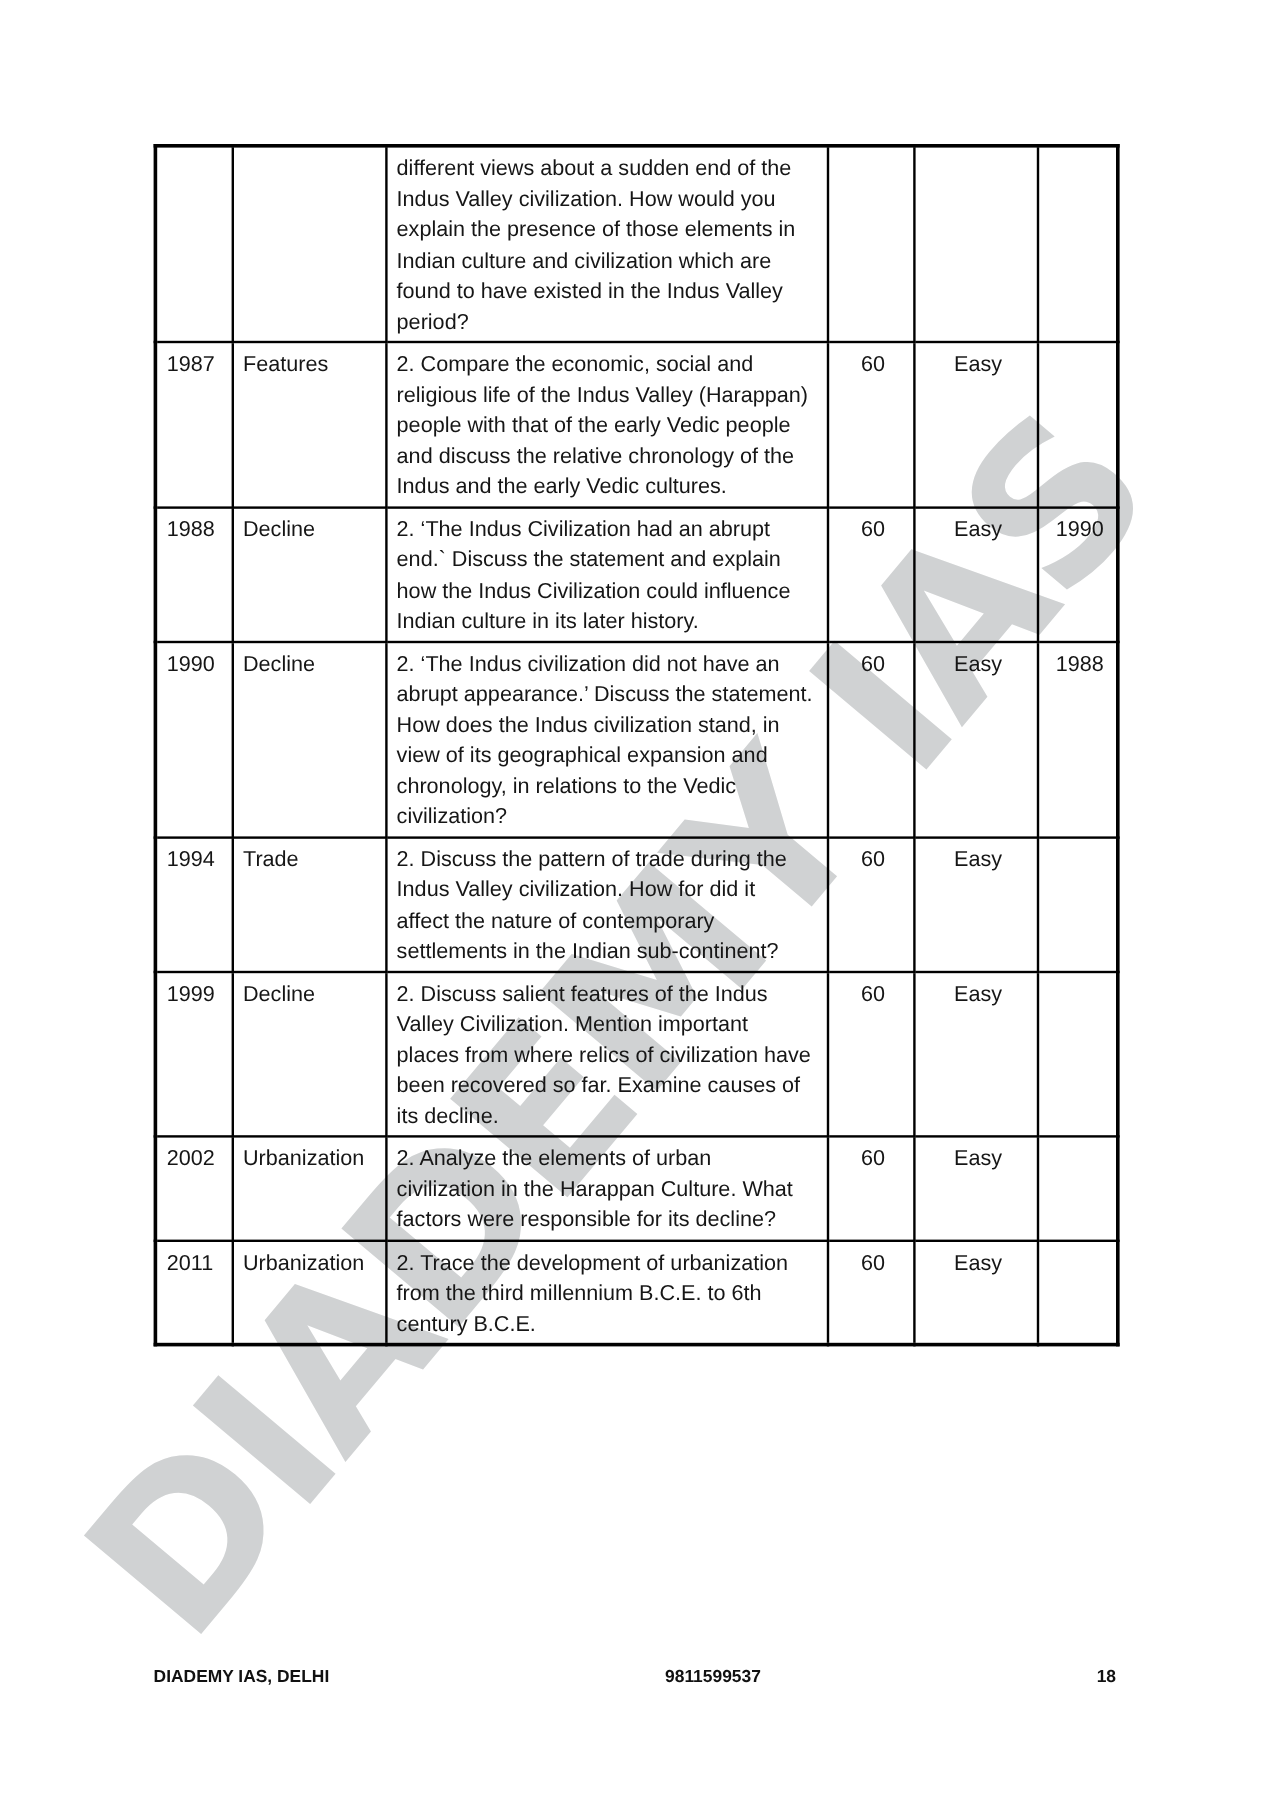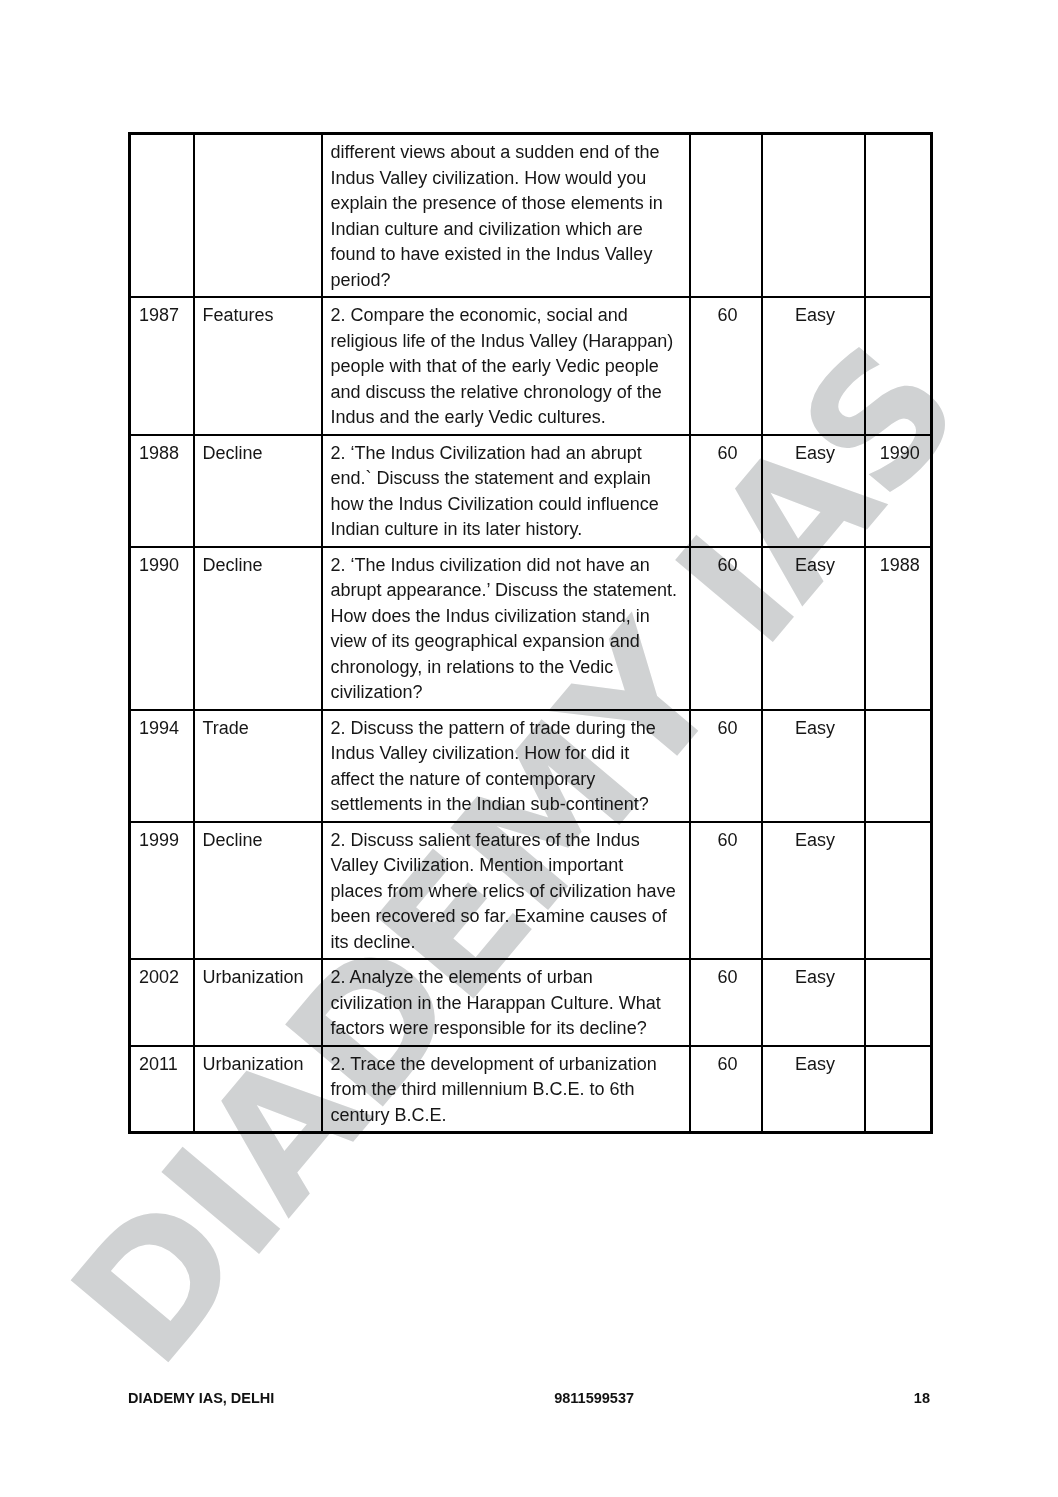--- a/index.html
+++ b/index.html
@@ -26,21 +26,21 @@
     font-size: 175px;
     letter-spacing: -4px;
     color: #d0d2d3;
     white-space: nowrap;
     z-index: 0;
     user-select: none;
   }
   table.qtable {
     position: absolute;
     left: 128px;
-    top: 132px;
+    top: 120px;
     width: 802px;
     border-collapse: collapse;
     table-layout: fixed;
     z-index: 1;
     background: transparent;
     border: 3px solid #000000;
   }
   table.qtable td {
     border: 2px solid #000000;
     vertical-align: top;

